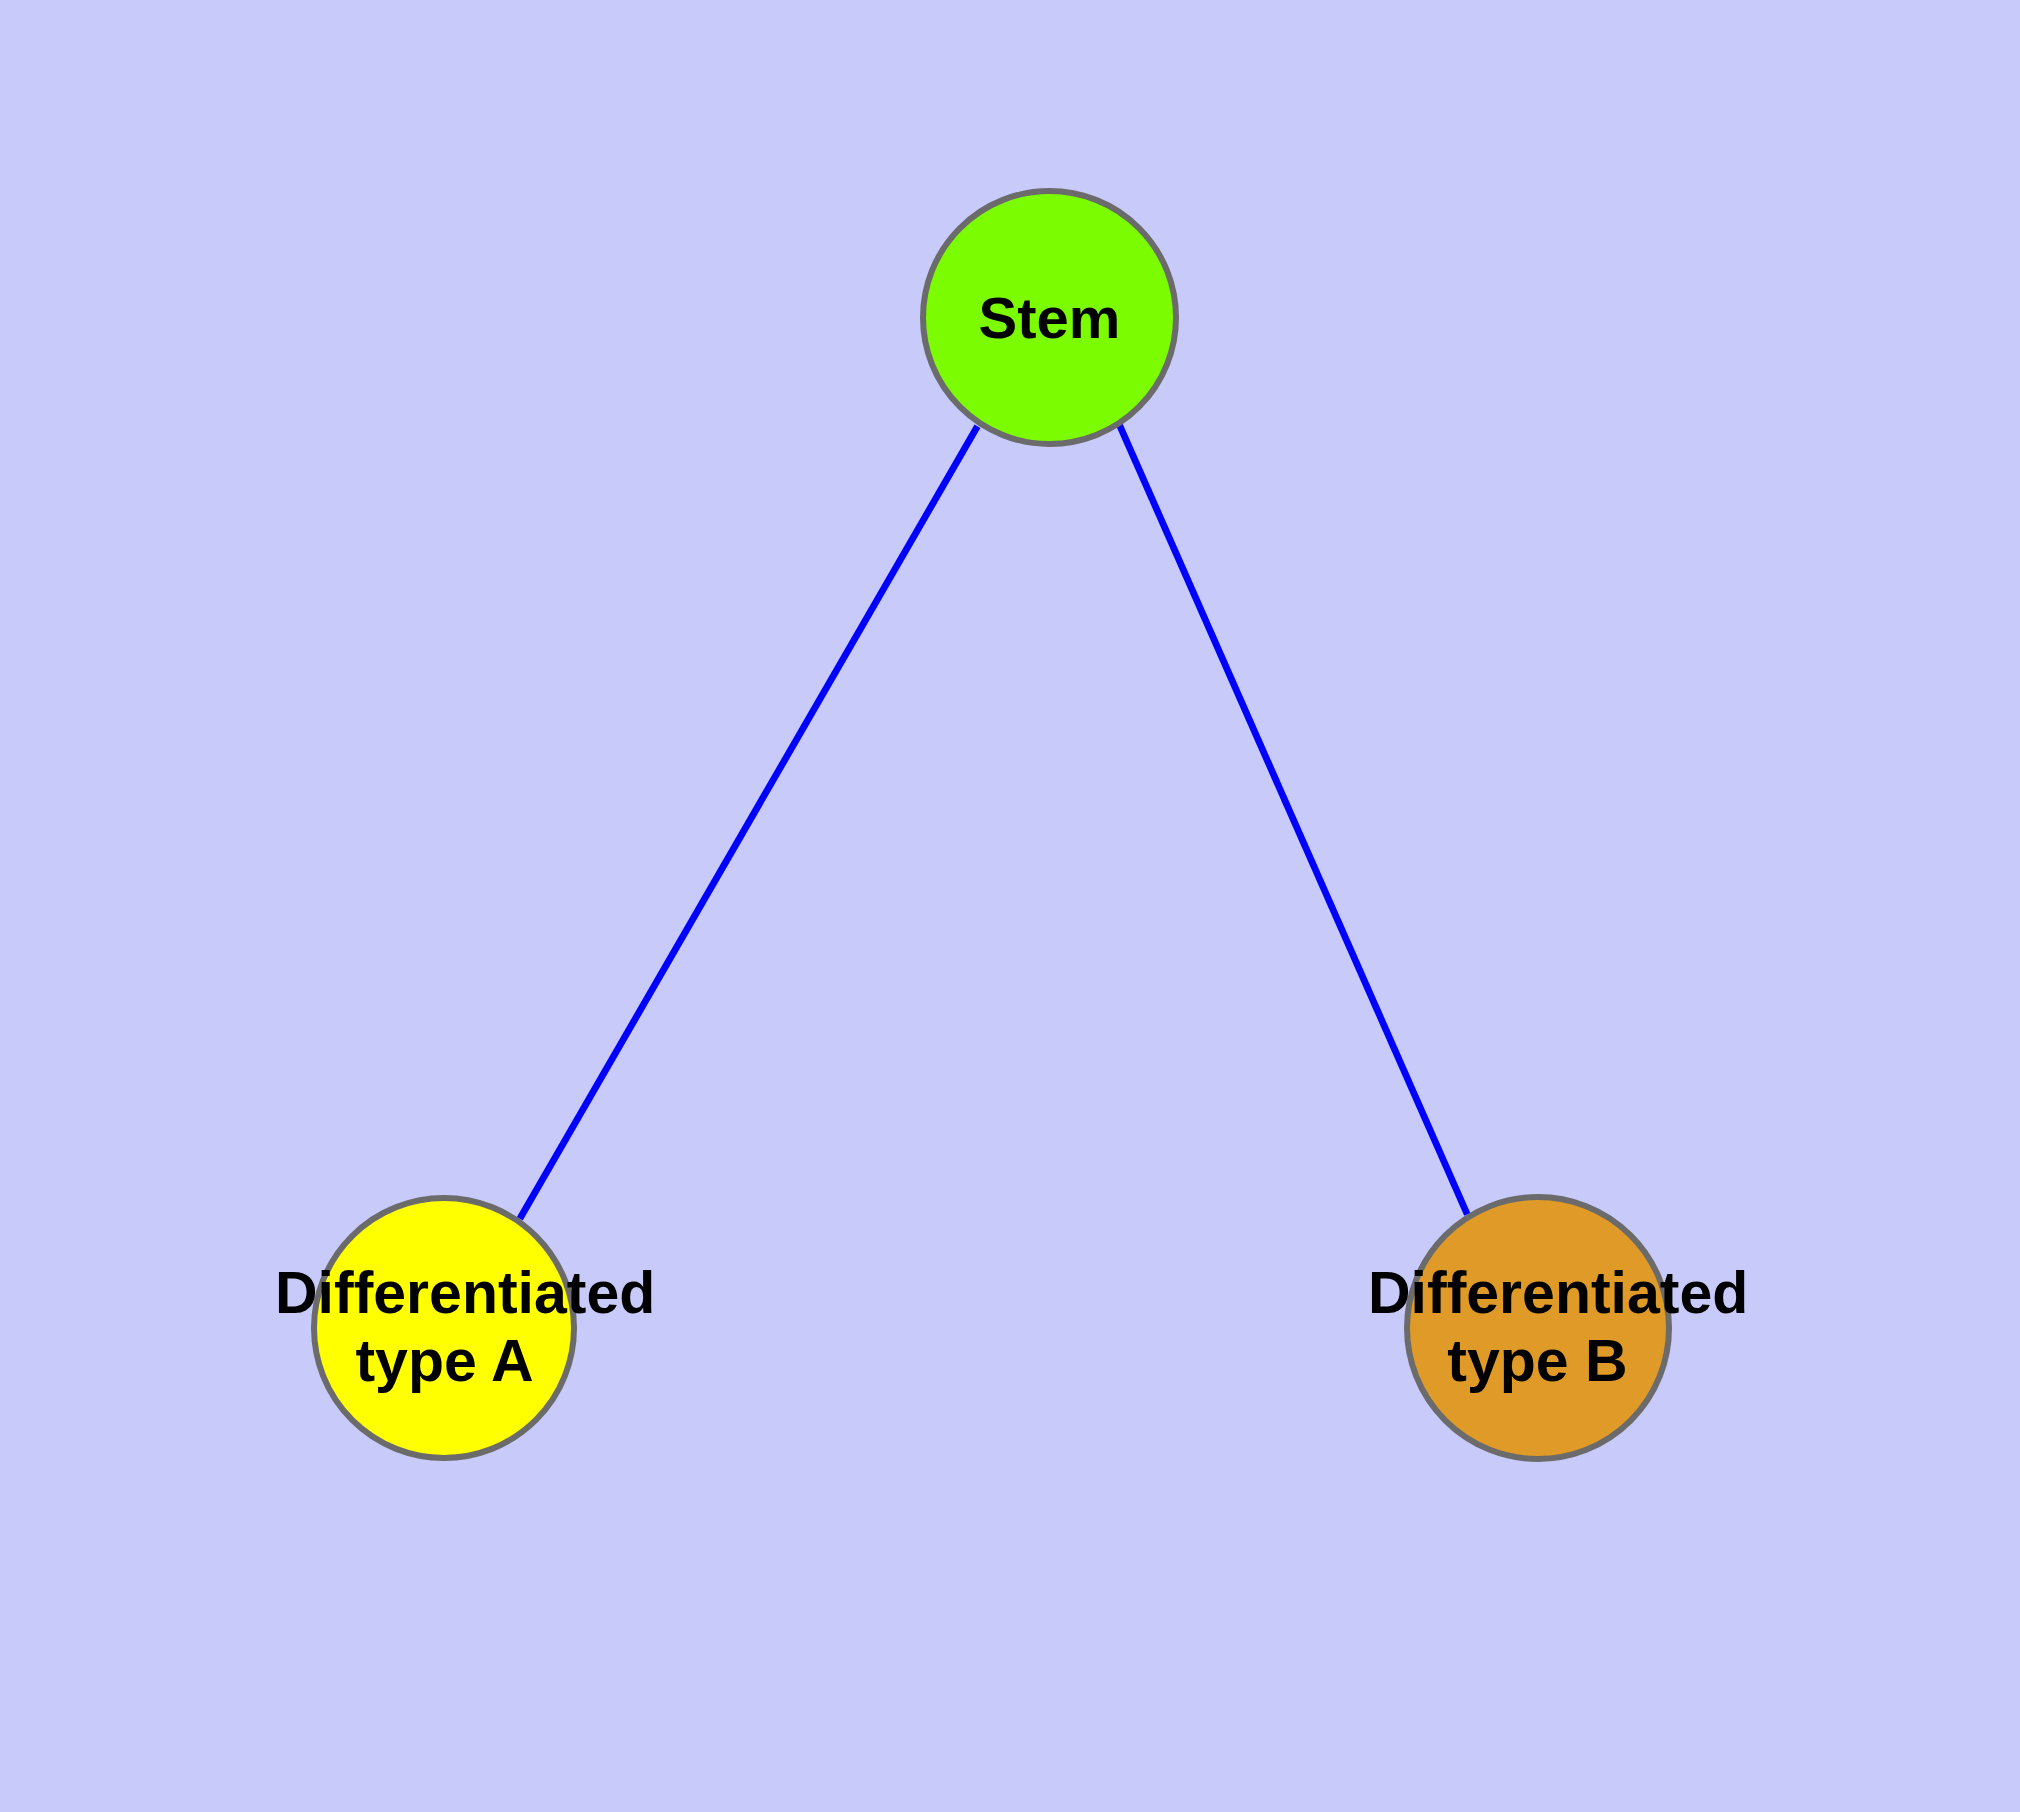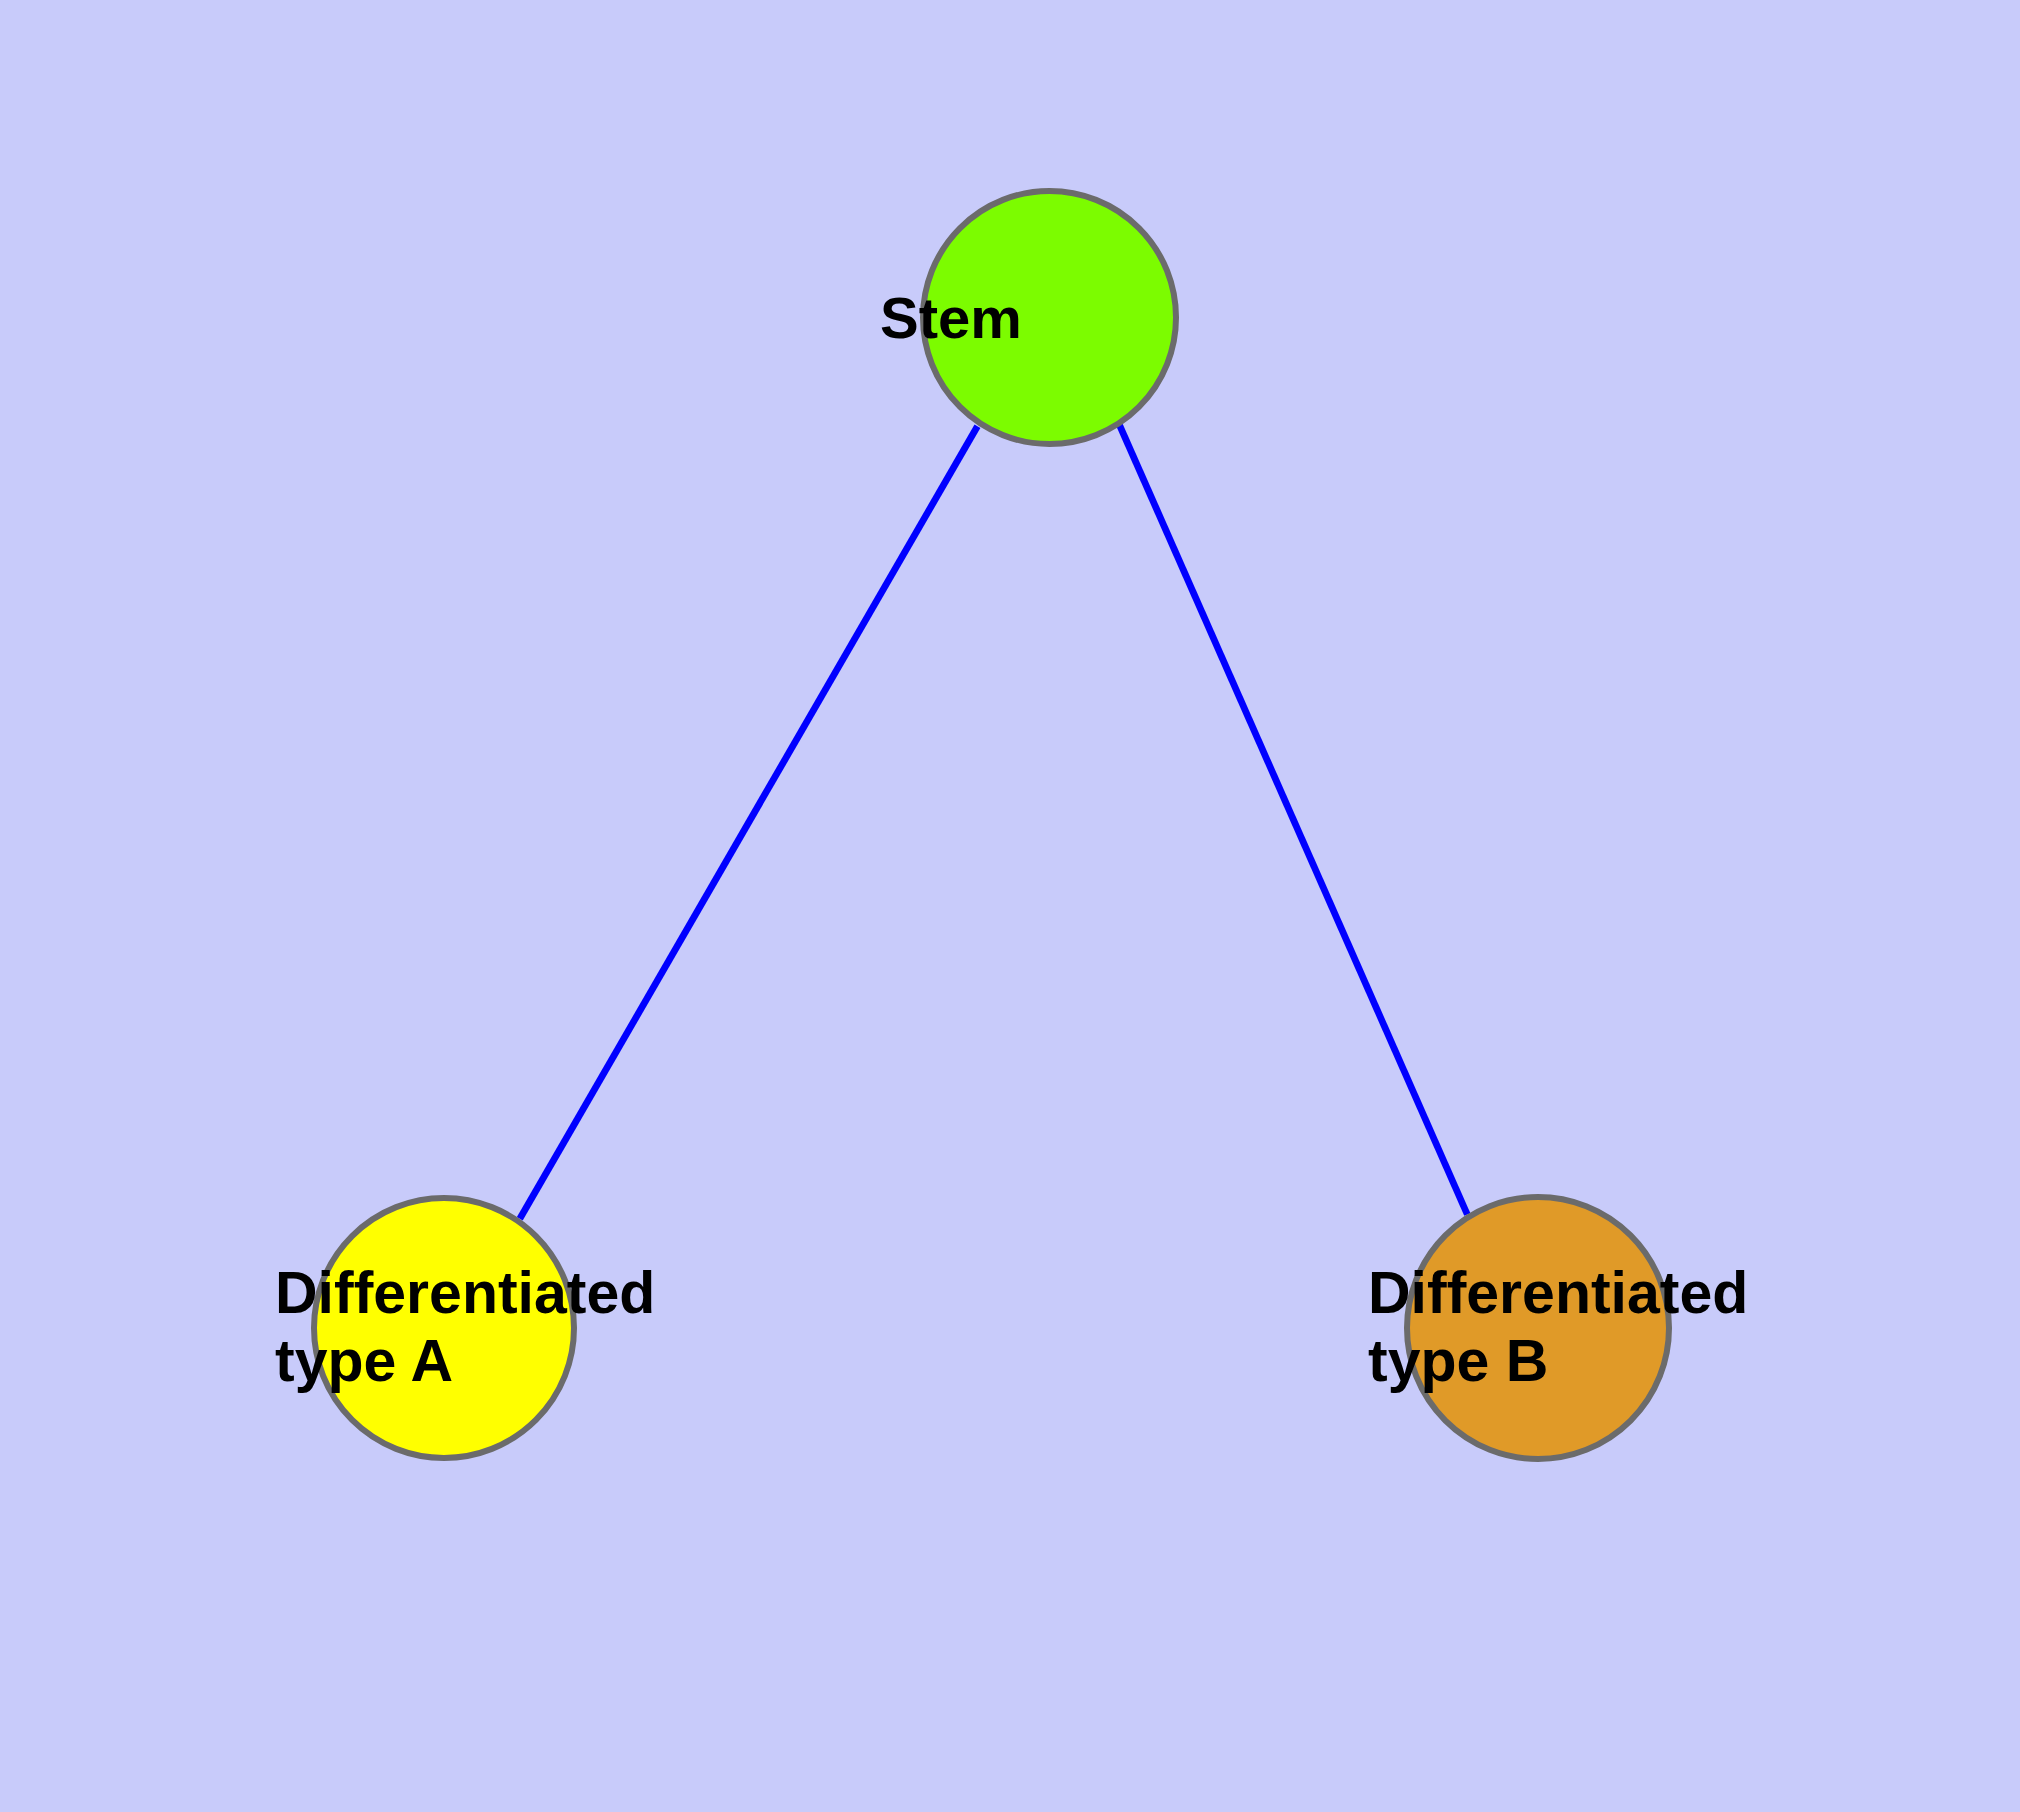--- a/index.html
+++ b/index.html
@@ -47,20 +47,21 @@
     left: 1404px;
     top: 1196px;
     width: 268px;
     height: 268px;
     background: #e09a28;
   }
   .node-label {
     position: absolute;
     color: #000000;
     font-weight: bold;
+    text-align: center;
     white-space: pre;
     line-height: 1.16;
     pointer-events: none;
   }
   #label-stem {
     left: 880px;
     top: 286px;
     width: 339px;
     font-size: 58px;
   }

